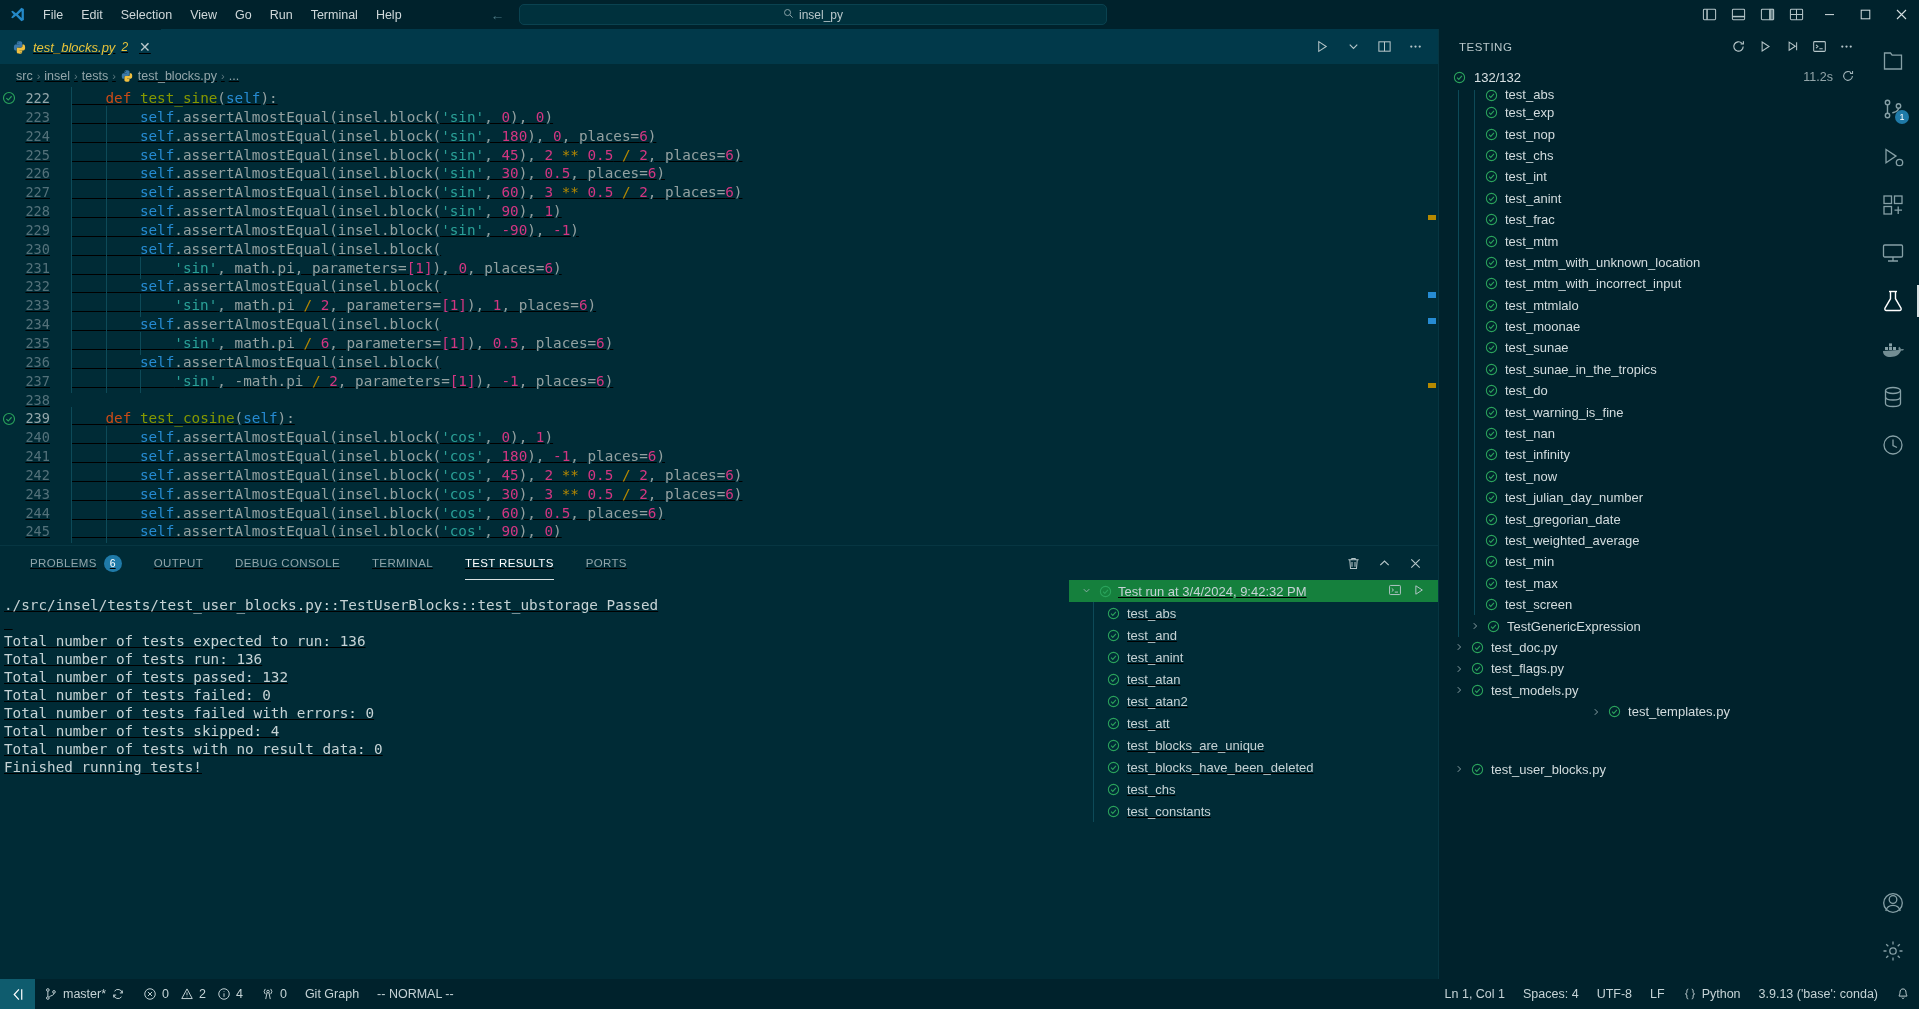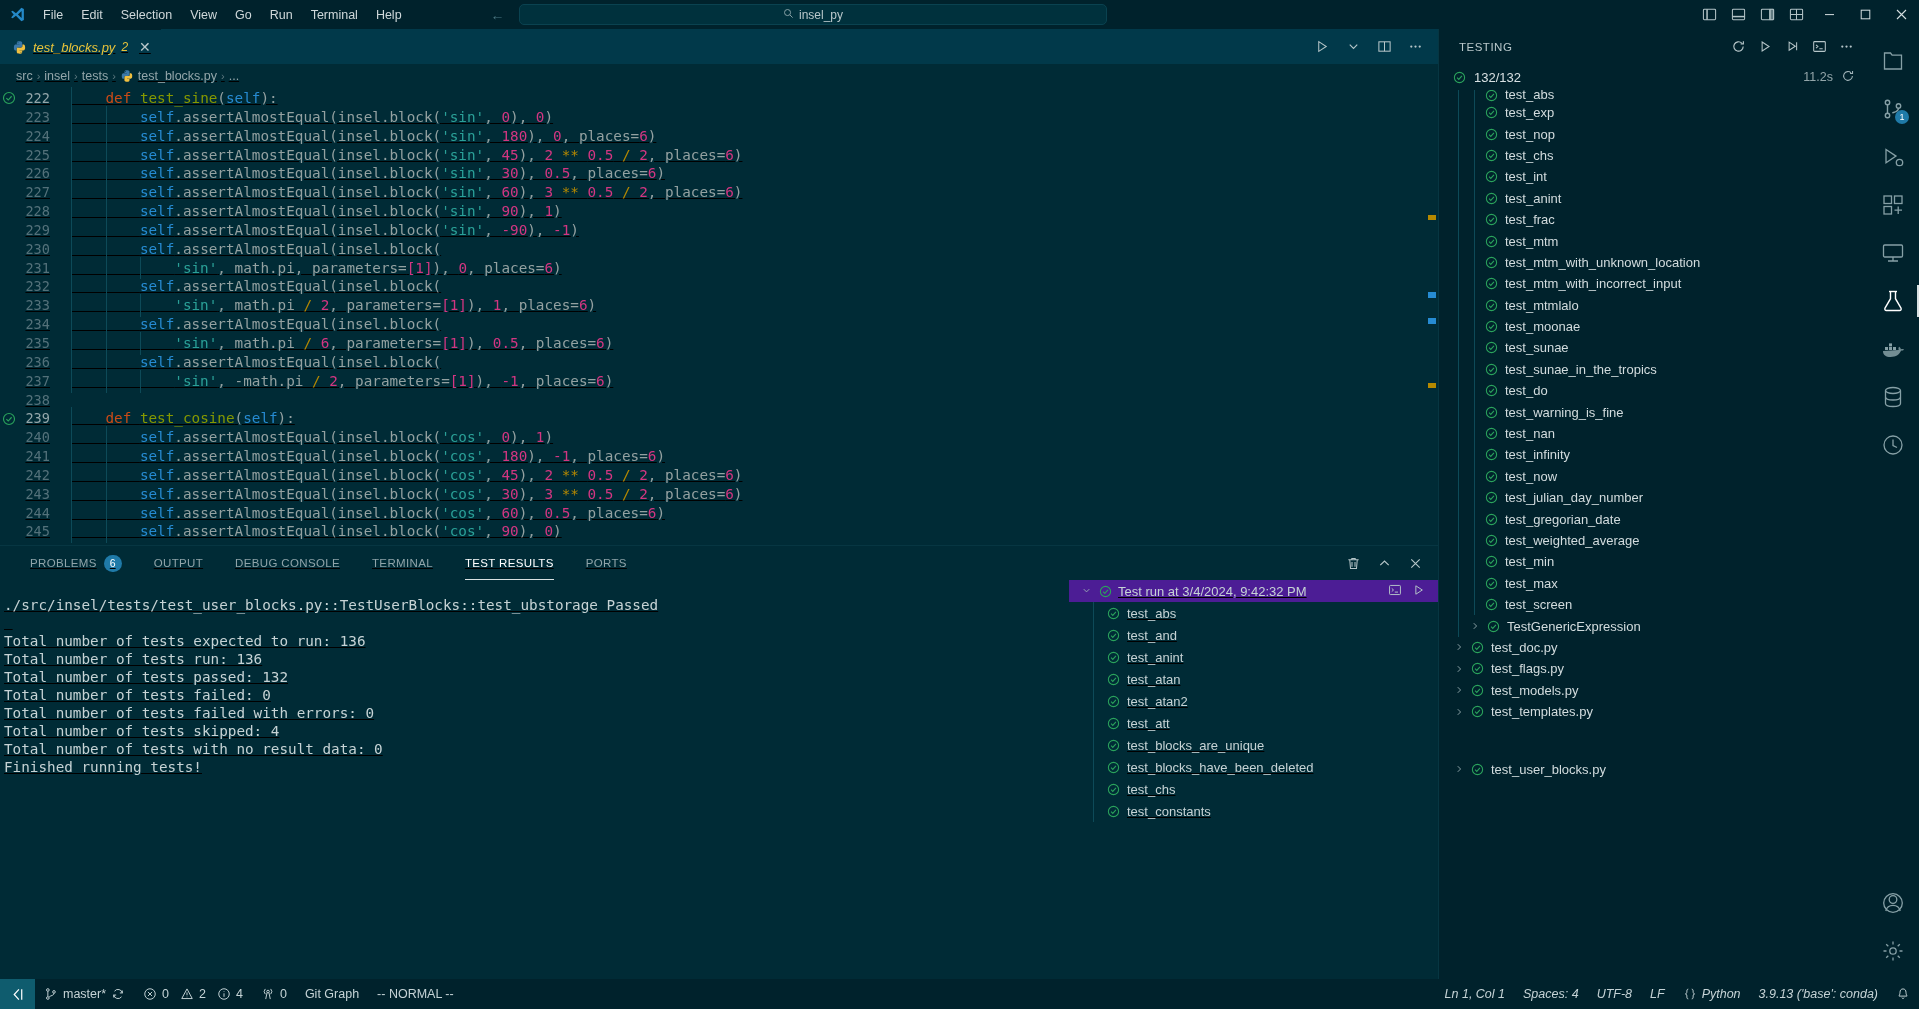--- a/index.html
+++ b/index.html
@@ -132,21 +132,21 @@
     font-family: "DejaVu Sans Mono", monospace; font-size: 14.3px; line-height: 18px;
     overflow: hidden; white-space: pre;
   }
   .results-text .ln { height: 18px; }
   .results-tree {
     flex: 0 0 369px; background: #002b36; padding-top: 0px; overflow: hidden;
     border-left: 0px;
   }
   .trun {
     height: 22px; display: flex; align-items: center; gap: 6px; padding-left: 12px;
-    background: #4c1d95; color: #c6d3d5; font-size: 13px; position: relative;
+    background: #15803d; color: #c6d3d5; font-size: 13px; position: relative;
   }
   .trun .chev { color: #9bb0b5; font-size: 11px; width: 12px; }
   .trun .tactions { position: absolute; right: 12px; display: flex; gap: 10px; align-items: center; }
   .trow {
     height: 22px; display: flex; align-items: center; gap: 7px; padding-left: 38px;
     color: #c6d3d5; font-size: 13px; position: relative;
   }
   .trow::before {
     content: ""; position: absolute; left: 24px; top: 0; bottom: 0; width: 1px; background: #0d4a58;
   }
@@ -207,21 +207,21 @@
   
   .statusbar {
     height: 30px; flex: 0 0 30px; background: #00222c; display: flex; align-items: center;
     color: #c5d3d6; font-size: 12.5px;
   }
   .sb-remote {
     background: #0f5c6e; height: 30px; width: 35px; display: flex;
     align-items: center; justify-content: center; color: #fff;
   }
   .sitem { display: flex; align-items: center; gap: 5px; padding: 0 9px; height: 30px; white-space: nowrap; }
-  .sright { margin-left: auto; display: flex; align-items: flex-end; font-style: italic; }
+  .sright { margin-left: auto; display: flex; align-items: flex-end; }
   .sicon-sm { width: 14px; height: 14px; display: inline-flex; }
 </style>
 </head>
 <body>
 
 <div class="app">
 
   <div class="titlebar">
     <div class="vscode-logo">
       <svg viewBox="0 0 24 24">
@@ -839,21 +839,21 @@
               <svg width="10" height="10" viewBox="0 0 16 16" fill="none" stroke="currentColor" stroke-width="1.4">
                 <path d="M6 3.5l4.5 4.5L6 12.5"></path>
               </svg>
             </span>
             <span class="chk"><svg viewBox="0 0 16 16" fill="none" stroke="#2aa35c" stroke-width="1.3">
                 <circle cx="8" cy="8" r="6.3"></circle>
                 <path d="M5 8.2l2.1 2.1L11 6"></path>
               </svg></span>
             <span>test_models.py</span>
           </div>
-          <div class="sb-item" style="padding-left: 14px;">
+          <div class="sb-item" style="padding-left: 14px; justify-content: center;">
             <span class="chev">
               <svg width="10" height="10" viewBox="0 0 16 16" fill="none" stroke="currentColor" stroke-width="1.4">
                 <path d="M6 3.5l4.5 4.5L6 12.5"></path>
               </svg>
             </span>
             <span class="chk"><svg viewBox="0 0 16 16" fill="none" stroke="#2aa35c" stroke-width="1.3">
                 <circle cx="8" cy="8" r="6.3"></circle>
                 <path d="M5 8.2l2.1 2.1L11 6"></path>
               </svg></span>
             <span>test_templates.py</span>

